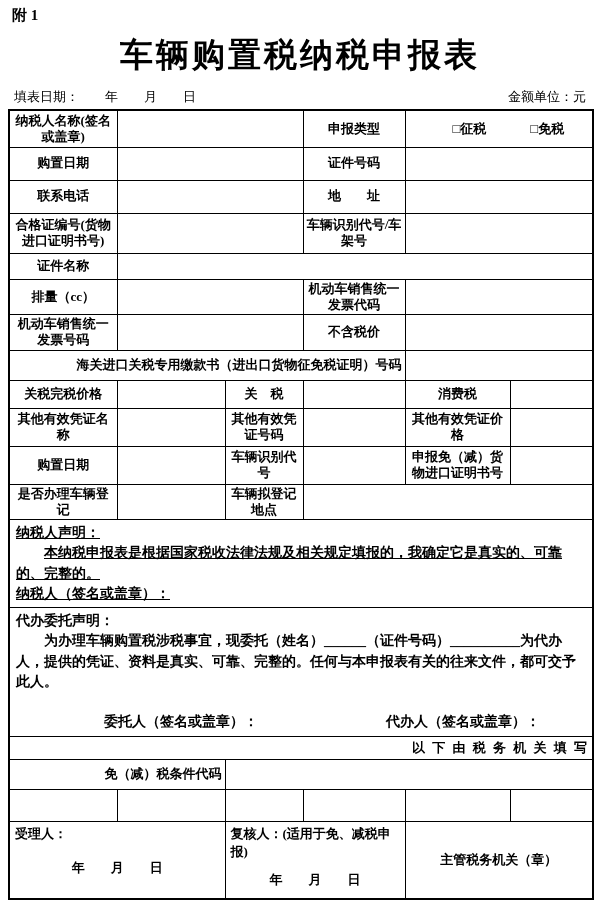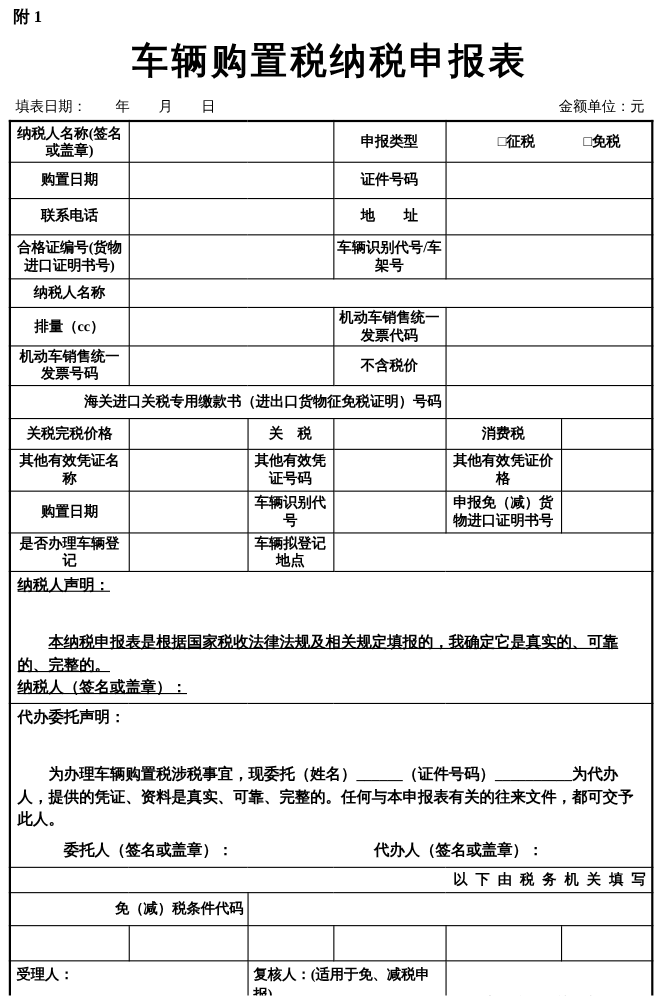--- a/index.html
+++ b/index.html
@@ -40,24 +40,24 @@
   .chk-cell { text-align: center; white-space: nowrap; }
   .chk { display: inline-block; padding-left: 44px; }
 
   
   .r1 td { height: 37px; } .r2 td { height: 33px; } .r3 td { height: 33px; margin-left: 32px; }
   .r4 td { height: 40px; } .r5 td { height: 26px; } .r6 td { height: 33px; }
   .r7 td { height: 34px; } .r8 td { height: 30px; } .r9 td { height: 28px; }
   .r10 td { height: 38px; } .r11 td { height: 38px; } .r12 td { height: 35px; }
 
   td.decl { vertical-align: top; padding: 3px 6px; font-size: 14px; line-height: 1.45; }
-  td.decl .decl-body { text-indent: 2em; margin-top: 32px; }
+  td.decl .decl-body { text-indent: 2em; }
   .decl1 td { height: 87px; text-decoration: underline; }
   .decl2 td { height: 100px; }
-  .sig-line { display: flex; margin-top: 8px; }
+  .sig-line { display: flex; margin-top: 20px; justify-content: center; }
   .sig-line .sig-a { margin-left: 42px; }
   .sig-line .sig-b { margin-left: 128px; }
 
   .section-row td { height: 23px; text-align: right; letter-spacing: 2px; }
   .exempt-row td { height: 30px; }
   .calc-head td { height: 45px; text-align: center; }
   .calc-blank td { height: 32px; }
 
   .bottom-row td { height: 78px; vertical-align: top; padding: 3px 5px; }
   .cell-stack { display: flex; flex-direction: column; height: 100%; }
@@ -111,21 +111,21 @@
     </tr>
 
     <tr class="r4">
       <td class="lbl">合格证编号(货物进口证明书号)</td>
       <td class="val" colspan="2"></td>
       <td class="lbl">车辆识别代号/车架号</td>
       <td class="val" colspan="2"></td>
     </tr>
 
     <tr class="r5">
-      <td class="lbl">纳税人名称</td>
+      <td class="lbl">证件名称</td>
       <td class="val" colspan="5"></td>
     </tr>
 
     <tr class="r6">
       <td class="lbl">排量（cc）</td>
       <td class="val" colspan="2"></td>
       <td class="lbl">机动车销售统一发票代码</td>
       <td class="val" colspan="2"></td>
     </tr>
 

